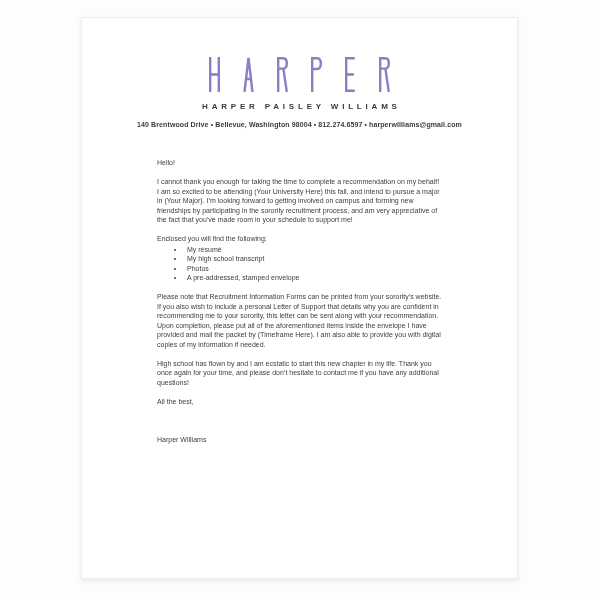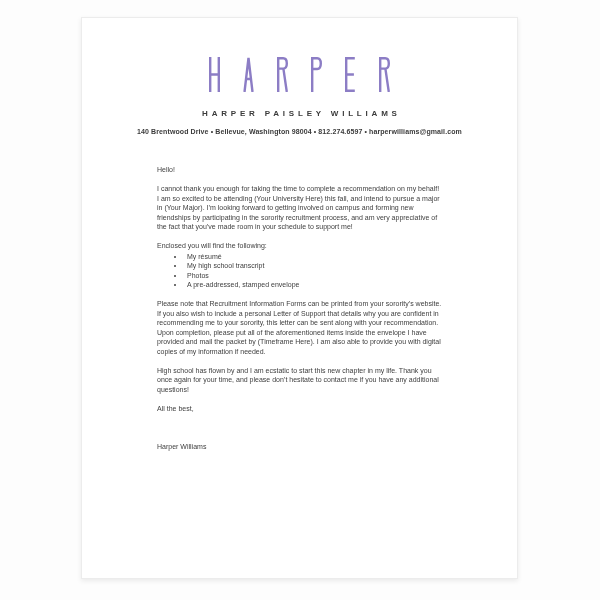--- a/index.html
+++ b/index.html
@@ -30,21 +30,21 @@
   .letterhead {
     padding-top: 39px;
     text-align: center;
   }
   .logotype {
     display: block;
     margin: 0 auto;
     color: #8c7dc5;
   }
   .letterhead-name {
-    margin-top: 17px;
+    margin-top: 10px;
     font-size: 8px;
     font-weight: bold;
     letter-spacing: 3.8px;
     padding-left: 3.8px; 
     color: #3b3b3b;
   }
   .letterhead-contact {
     margin-top: 10px;
     font-size: 7px;
     font-weight: bold;

